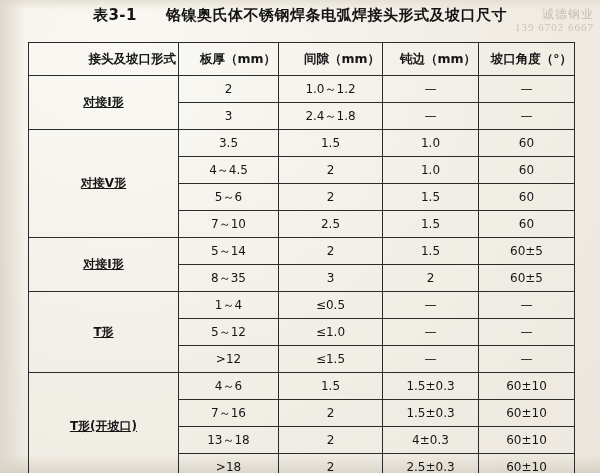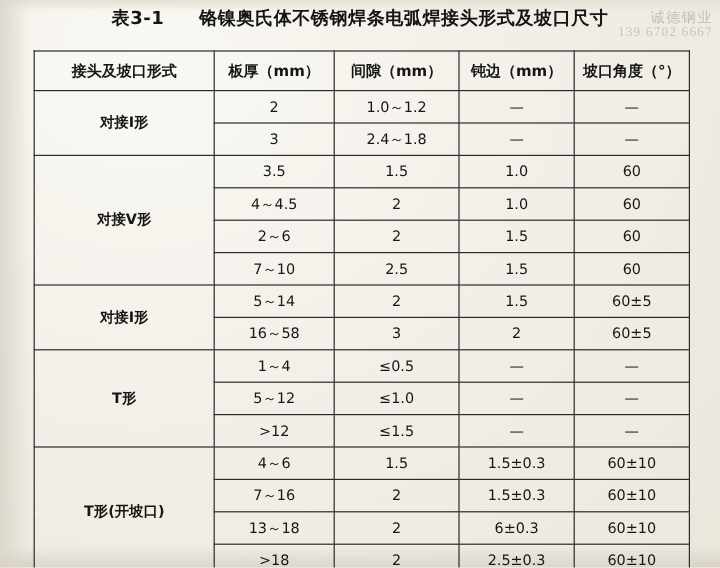--- a/index.html
+++ b/index.html
@@ -72,24 +72,26 @@
     height: 24px;
     padding: 1px 2px;
     font-family: "DejaVu Sans", "Liberation Sans", sans-serif;
     color: #161616;
     background: rgba(255,255,255,0.10);
   }
   table.grid thead td {
     font-weight: bold;
     height: 30px;
     font-size: 12.5px;
+    text-align: right;
   }
   td.rowhead {
     font-weight: bold;
     font-size: 12.5px;
+    text-decoration: underline;
   }
   .c0 { width: 150px; }
   .c1 { width: 100px; }
   .c2 { width: 104px; }
   .c3 { width: 96px; }
   .c4 { width: 96px; }
 
   
   .edge-left {
     position:absolute; left:0; top:0; bottom:0; width:26px;
@@ -166,41 +168,41 @@
           <td>1.0</td>
           <td>60</td>
         </tr>
         <tr>
           <td>4～4.5</td>
           <td>2</td>
           <td>1.0</td>
           <td>60</td>
         </tr>
         <tr>
-          <td>2～6</td>
+          <td>5～6</td>
           <td>2</td>
           <td>1.5</td>
           <td>60</td>
         </tr>
         <tr>
           <td>7～10</td>
           <td>2.5</td>
           <td>1.5</td>
           <td>60</td>
         </tr>
 
         <tr>
           <td class="rowhead" rowspan="2">对接I形</td>
           <td>5～14</td>
           <td>2</td>
           <td>1.5</td>
           <td>60±5</td>
         </tr>
         <tr>
-          <td>16～58</td>
+          <td>8～35</td>
           <td>3</td>
           <td>2</td>
           <td>60±5</td>
         </tr>
 
         <tr>
           <td class="rowhead" rowspan="3">T形</td>
           <td>1～4</td>
           <td>≤0.5</td>
           <td>—</td>
@@ -228,21 +230,21 @@
         </tr>
         <tr>
           <td>7～16</td>
           <td>2</td>
           <td>1.5±0.3</td>
           <td>60±10</td>
         </tr>
         <tr>
           <td>13～18</td>
           <td>2</td>
-          <td>6±0.3</td>
+          <td>4±0.3</td>
           <td>60±10</td>
         </tr>
         <tr>
           <td>&gt;18</td>
           <td>2</td>
           <td>2.5±0.3</td>
           <td>60±10</td>
         </tr>
       </tbody>
     </table>

